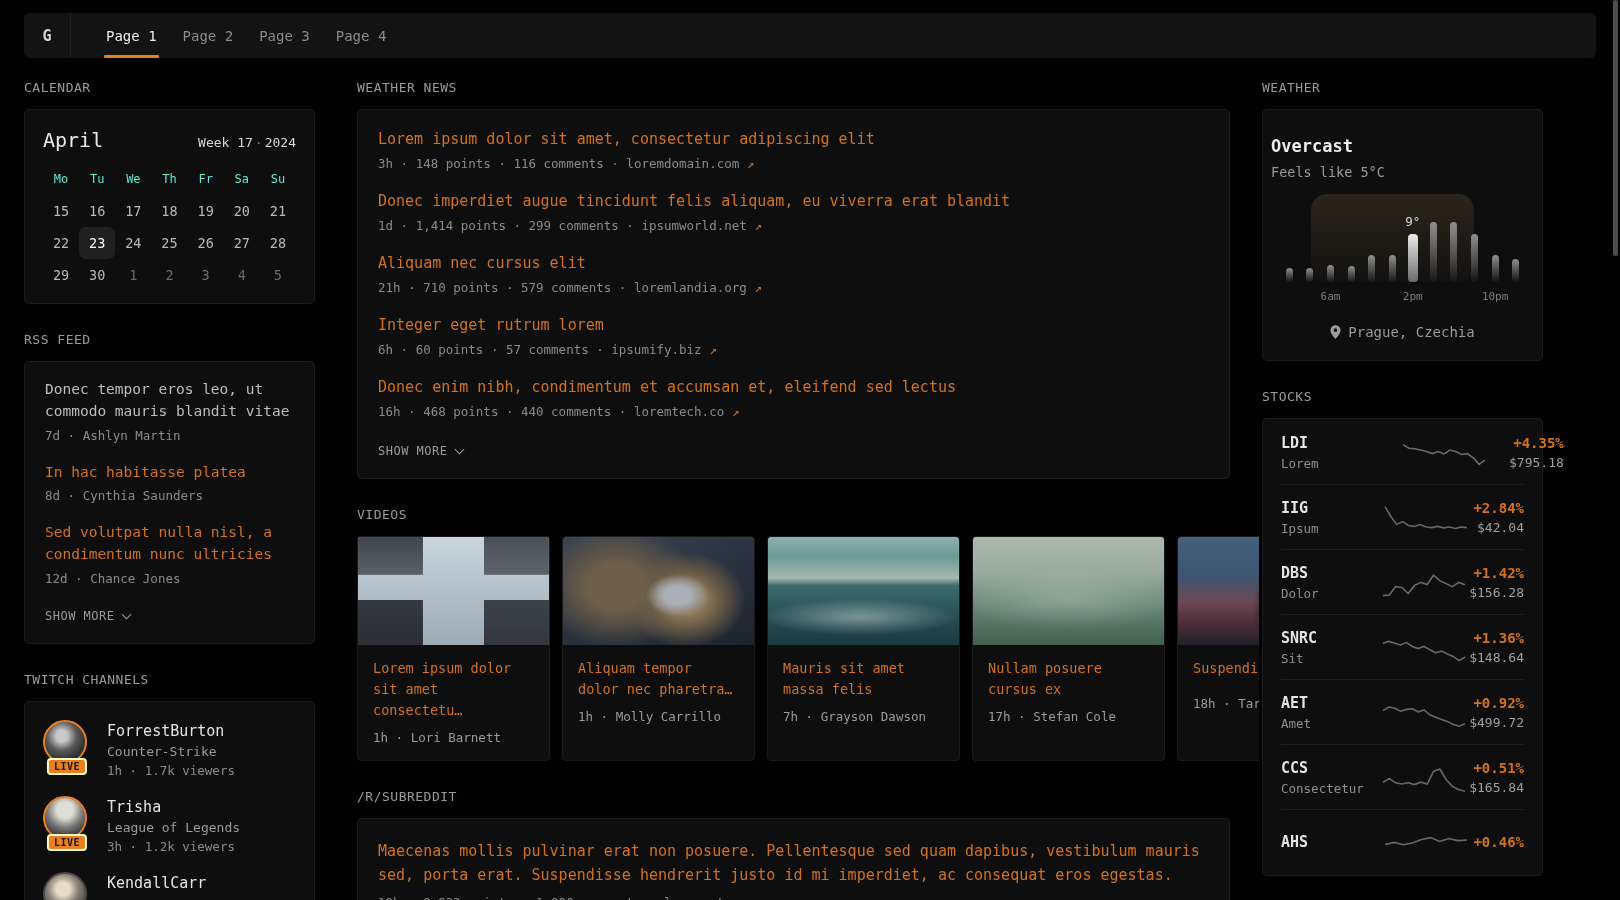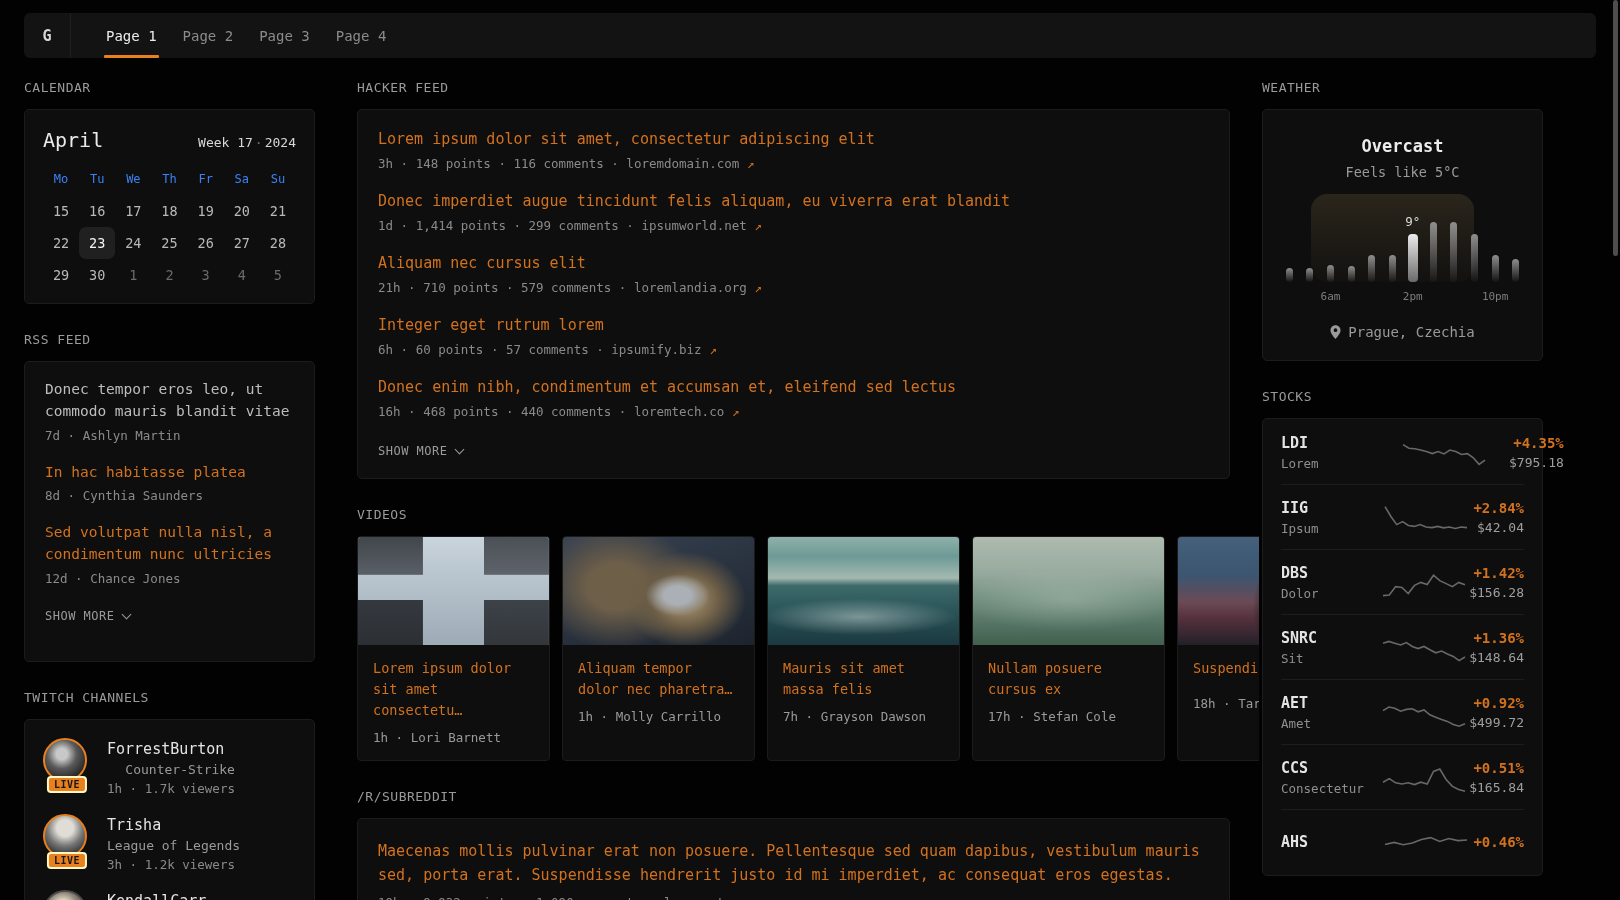--- a/index.html
+++ b/index.html
@@ -33,43 +33,43 @@
   .section-title{font-size:13px;color:#9a9a9a;letter-spacing:.5px;margin-bottom:14px;}
   .card{background:var(--card-bg);border:1px solid var(--card-border);border-radius:5px;}
 
   
   .cal{padding:18px 18px 12px;}
   .cal-head{display:flex;justify-content:space-between;align-items:baseline;margin-bottom:10px;}
   .cal-month{font-size:20px;color:#eaeaea;}
   .cal-week{font-size:13px;color:#d8d8d8;}
   .cal-week .dim{color:#6f6f6f;padding:0 2px;}
   .cal-grid{display:grid;grid-template-columns:repeat(7,1fr);}
-  .cal-wd{text-align:center;font-size:12px;color:#3b82f6;padding:10px 0 9px;}
+  .cal-wd{text-align:center;font-size:12px;color:#5eead4;padding:10px 0 9px;}
   .cal-day{text-align:center;font-size:13.5px;color:#b9b9b9;padding:8px 0;border-radius:7px;}
   .cal-day.muted{color:#6a6a6a;}
   .cal-day.selected{background:#202020;color:#f4f4f4;}
 
   
-  .rss{padding:17px 20px 30px;}
+  .rss{padding:17px 20px 12px;}
   .rss-item{margin-bottom:19px;}
   .rss-title{font-size:14.5px;line-height:1.5;color:var(--link);cursor:pointer;}
   .rss-item.read .rss-title{color:#bdbdbd;}
   .rss-meta{font-size:12.5px;color:var(--txt-faint);margin-top:5px;}
   .show-more{display:inline-flex;align-items:center;gap:8px;font-size:12px;color:#9a9a9a;letter-spacing:.5px;cursor:pointer;padding:1px 0 8px;}
   .chev{width:7px;height:7px;border-left:1.5px solid #9a9a9a;border-bottom:1.5px solid #9a9a9a;transform:rotate(-45deg);margin-top:-3px;}
 
   
   .tw{padding:18px 18px 6px;}
   .tw-row{display:flex;gap:16px;margin-bottom:18px;cursor:pointer;}
   .tw-av-wrap{position:relative;width:48px;height:54px;flex-shrink:0;}
   .tw-avatar{width:44px;height:44px;border-radius:50%;border:2px solid #4a4a4a;}
   .tw-row.live .tw-avatar{border-color:var(--accent);}
   .tw-badge{position:absolute;left:50%;transform:translateX(-50%);bottom:-1px;background:var(--accent);color:#161616;font-size:10px;font-weight:bold;padding:1px 5px;border-radius:4px;border:2px solid #fef9c3;letter-spacing:.5px;}
   .tw-name{font-size:15px;color:#e4e4e4;padding-top:2px;}
-  .tw-game{font-size:13px;color:var(--txt-dim);margin-top:4px;text-align:right;}
+  .tw-game{font-size:13px;color:var(--txt-dim);margin-top:4px;}
   .tw-meta{font-size:12.5px;color:var(--txt-faint);margin-top:4px;}
   .av-forrest{background:radial-gradient(circle at 42% 35%, #c8c8c8 0 16%, #5a5a5a 42%, #222 78%);}
   .av-trisha{background:radial-gradient(circle at 50% 30%, #e0ddd6 0 24%, #767676 52%, #303030 82%);}
   .av-kendall{background:radial-gradient(circle at 45% 38%, #e8dcc9 0 20%, #8a8275 46%, #3a3a3a 82%);}
 
   
   .hn{padding:20px 20px 12px;}
   .hn-item{margin-bottom:21px;}
   .hn-title{font-size:15px;color:var(--link);cursor:pointer;}
   .hn-meta{font-size:12.5px;color:var(--txt-faint);margin-top:8px;}
@@ -101,21 +101,21 @@
   .th-fog{background:
     radial-gradient(52px 85px at 56% 66%, #14161a 0 22%, transparent 62%),
     linear-gradient(180deg,#44607a 0%,#3c5570 36%,#6b4a55 60%,#53303c 76%,#232028 100%);}
 
   
   .sub{padding:20px 20px 70px;}
   .sub-title{font-size:15px;line-height:1.6;color:var(--link);cursor:pointer;}
   .sub-meta{font-size:12.5px;color:var(--txt-faint);margin-top:8px;}
 
   
-  .we{padding:18px 8px 20px;text-align:center;}
+  .we{padding:18px 8px 20px;text-align:left;}
   .we-cond{font-size:17px;color:#ececec;font-weight:bold;margin-top:8px;}
   .we-feels{font-size:13.5px;color:var(--txt-dim);margin-top:8px;}
   .we-graph{position:relative;height:72px;margin:30px 8px 0;}
   .we-day{position:absolute;top:-16px;bottom:0;left:13%;width:66%;background:linear-gradient(180deg,rgba(216,181,108,.14),rgba(216,181,108,.02));border-radius:16px;}
   .we-bars{position:absolute;inset:0;display:flex;align-items:flex-end;}
   .we-cell{flex:1;display:flex;justify-content:center;align-items:flex-end;height:100%;position:relative;}
   .we-bar{width:7px;border-radius:4px;background:linear-gradient(180deg,#8f8f8f,rgba(110,110,110,.05));}
   .we-bar.hl{width:10px;background:linear-gradient(180deg,#ececec,#6a6a6a);}
   .we-hl-label{position:absolute;left:50%;transform:translateX(-50%);font-size:12.5px;color:#dcdcdc;white-space:nowrap;}
   .we-ticks{position:relative;height:14px;margin:8px 8px 0;}
@@ -264,21 +264,21 @@
             <div>
               <div class="tw-name">KendallCarr</div>
             </div>
           </div>
         </div>
     </div>
   </div>
 
   <div class="col-mid">
     <div class="section">
-      <div class="section-title">HACKER FEED</div>
+      <div class="section-title">WEATHER NEWS</div>
       <div class="card hn">
         <div id="hn-list">
             <div class="hn-item">
               <div class="hn-title">Lorem ipsum dolor sit amet, consectetur adipiscing elit</div>
               <div class="hn-meta">3h · 148 points · 116 comments · <span>loremdomain.com</span><span class="arrow"> ↗</span></div>
             </div>
             <div class="hn-item">
               <div class="hn-title">Donec imperdiet augue tincidunt felis aliquam, eu viverra erat blandit</div>
               <div class="hn-meta">1d · 1,414 points · 299 comments · <span>ipsumworld.net</span><span class="arrow"> ↗</span></div>
             </div>

